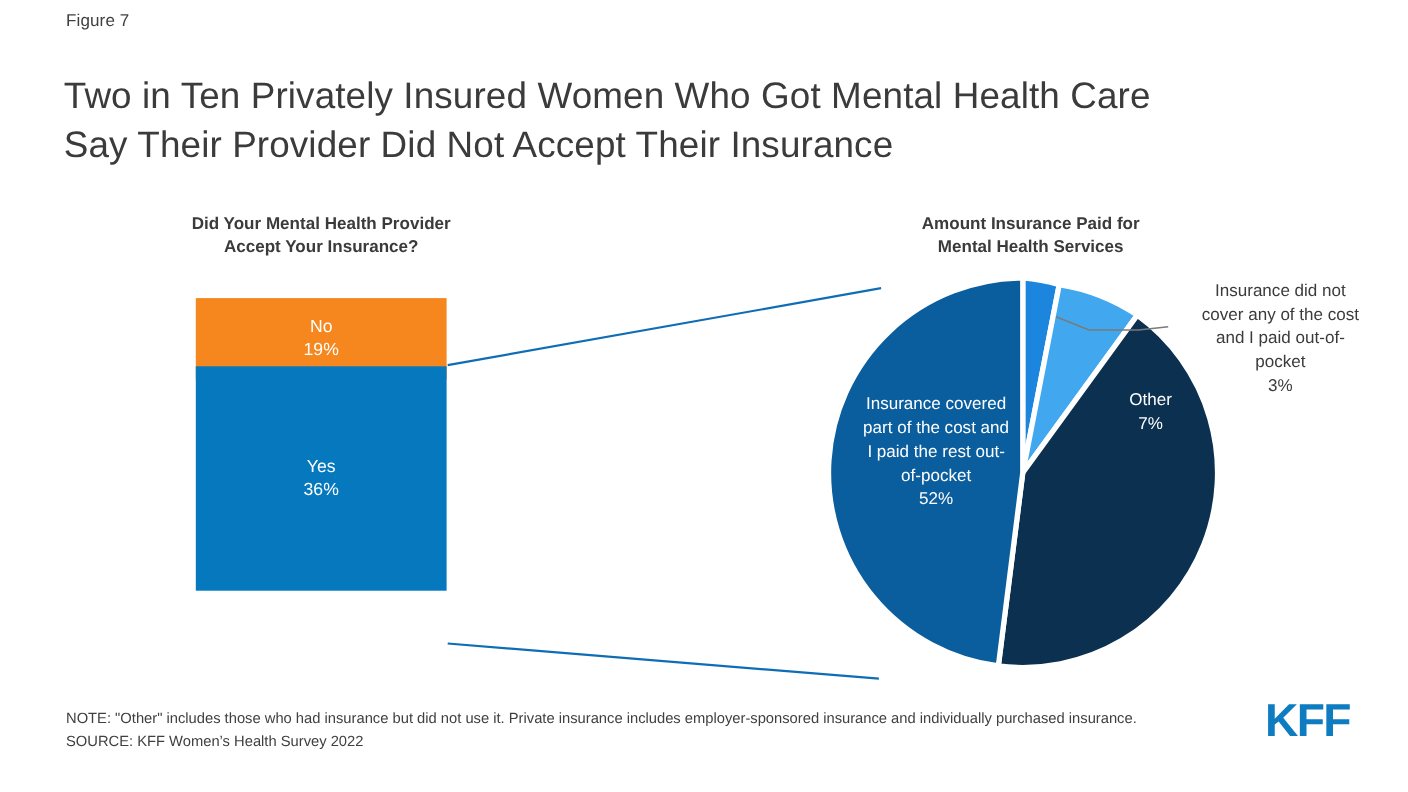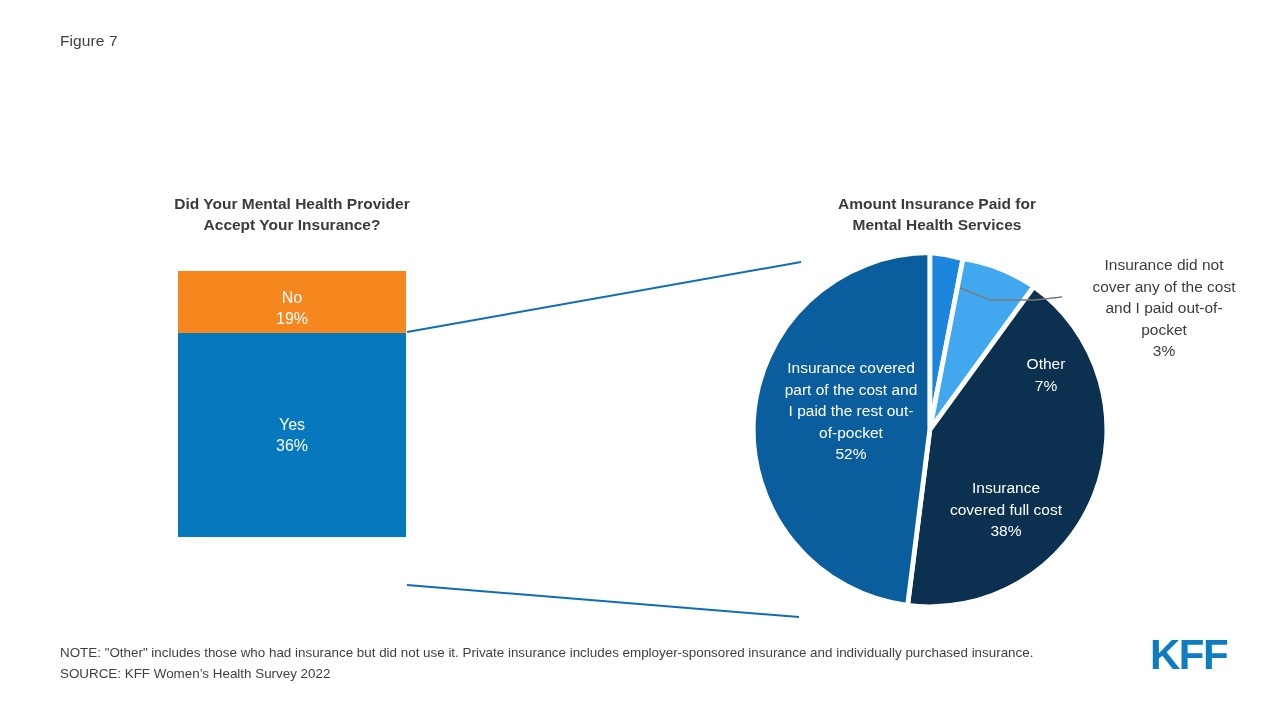--- a/index.html
+++ b/index.html
@@ -8,21 +8,21 @@
     background: #ffffff;
     font-family: "Liberation Sans", sans-serif;
     color: #404040;
     position: relative;
     overflow: hidden;
   }
   #stage { position: absolute; left: 0; top: 0; width: 1280px; height: 720px; }
 
   
   .fig-label {
-    position: absolute; left: 60px; top: 32px;
+    position: absolute; left: 60px; top: 11px;
     font-size: 15.5px; color: #3f3f3f; letter-spacing: .1px;
   }
   .main-title {
     position: absolute; left: 58px; top: 65px; width: 1160px;
     font-size: 33.5px; line-height: 45px; color: #3b3b3b;
     letter-spacing: .1px; font-weight: 400;
   }
   .main-title .l2 { display: block; }
 
   
@@ -79,20 +79,24 @@
     font-family: "Liberation Sans", sans-serif;
   }
 </style>
 </head>
 <body>
 
 <div id="stage">
 
   <div class="fig-label">Figure 7</div>
 
+  <div class="main-title">
+    <span class="l1">Two in Ten Privately Insured Women Who Got Mental Health Care</span>
+    <span class="l2">Say Their Provider Did Not Accept Their Insurance</span>
+  </div>
 
   <div class="panel-title" id="right-panel-title">
     <span>Amount Insurance Paid for</span><br>
     <span>Mental Health Services</span>
   </div>
 
   <div class="panel-title" id="left-panel-title">
     <span>Did Your Mental Health Provider</span><br>
     <span>Accept Your Insurance?</span>
   </div>
@@ -132,25 +136,20 @@
   </svg>
 
   <div class="pie-label inside" id="pie-label-part">
     <span>Insurance covered</span><br>
     <span>part of the cost and</span><br>
     <span>I paid the rest out-</span><br>
     <span>of-pocket</span><br>
     <span>52%</span>
   </div>
 
-  <div class="pie-label inside" id="pie-label-full">
-    <span>Insurance</span><br>
-    <span>covered full cost</span><br>
-    <span>38%</span>
-  </div>
 
   <div class="pie-label inside" id="pie-label-other">
     <span>Other</span><br>
     <span>7%</span>
   </div>
 
   <div class="pie-label outside" id="pie-label-none">
     <span>Insurance did not</span><br>
     <span>cover any of the cost</span><br>
     <span>and I paid out-of-</span><br>

